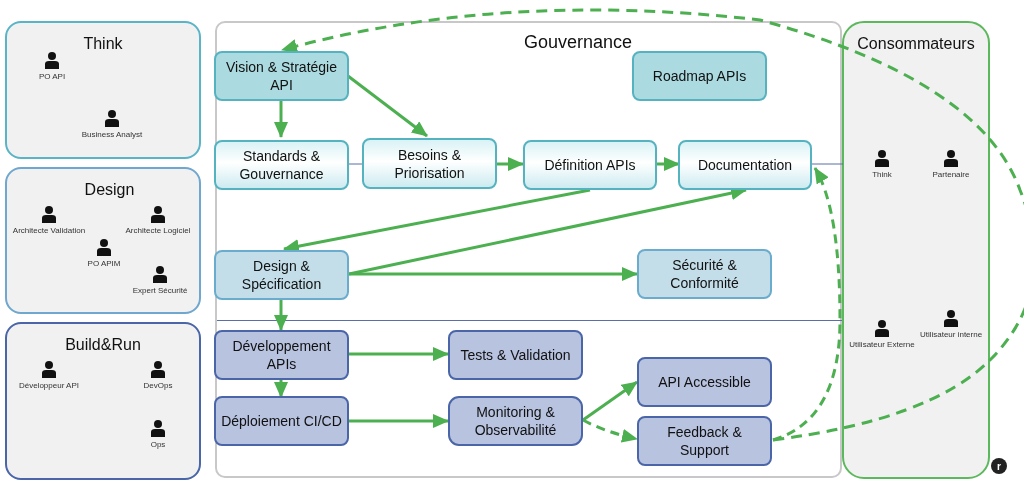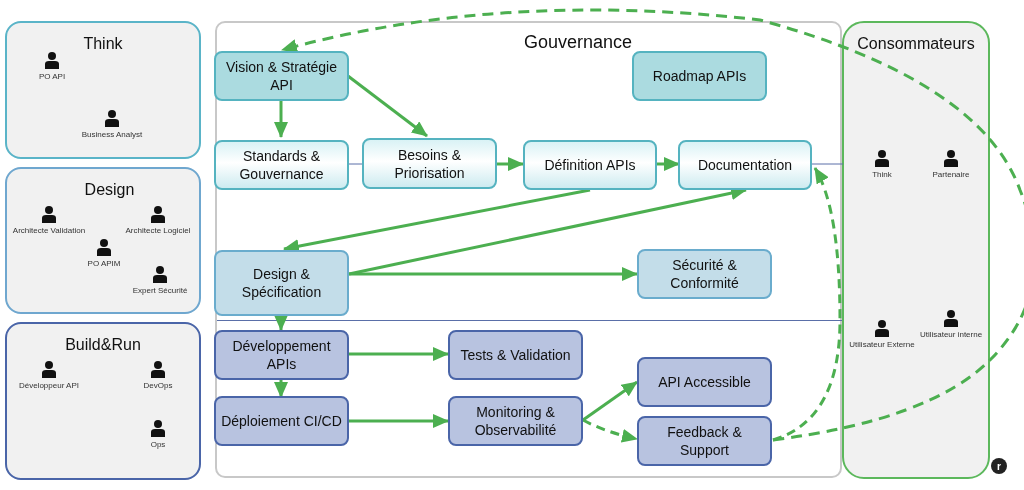--- a/index.html
+++ b/index.html
@@ -164,22 +164,22 @@
     <line x1="812" y1="164" x2="843" y2="164"></line>
   </g>
 </svg>
 
 <div class="node n-teal" style="left:214px; top:51px; width:135px; height:50px;">Vision &amp; Stratégie API</div>
 <div class="node n-teal" style="left:632px; top:51px; width:135px; height:50px;">Roadmap APIs</div>
 <div class="node n-grad" style="left:214px; top:140px; width:135px; height:50px;">Standards &amp; Gouvernance</div>
 <div class="node n-grad" style="left:362px; top:138px; width:135px; height:51px;">Besoins &amp; Priorisation</div>
 <div class="node n-grad" style="left:523px; top:140px; width:134px; height:50px;">Définition APIs</div>
 <div class="node n-grad" style="left:678px; top:140px; width:134px; height:50px;">Documentation</div>
-<div class="node n-blue" style="left:214px; top:250px; width:135px; height:66px;">Design &amp; Spécification</div>
+<div class="node n-blue" style="left:214px; top:250px; width:135px; height:50px;">Design &amp; Spécification</div>
 <div class="node n-blue" style="left:637px; top:249px; width:135px; height:50px;">Sécurité &amp; Conformité</div>
 <div class="node n-purple" style="left:214px; top:330px; width:135px; height:50px;">Développement APIs</div>
 <div class="node n-purple" style="left:448px; top:330px; width:135px; height:50px;">Tests &amp; Validation</div>
 <div class="node n-purple" style="left:214px; top:396px; width:135px; height:50px;">Déploiement CI/CD</div>
-<div class="node n-purple" style="left:448px; top:396px; width:135px; height:50px;">Monitoring &amp; Observabilité</div>
+<div class="node n-purple" style="left:448px; top:396px; width:135px; height:50px;border-radius:11px;">Monitoring &amp; Observabilité</div>
 <div class="node n-purple" style="left:637px; top:357px; width:135px; height:50px;">API Accessible</div>
 <div class="node n-purple" style="left:637px; top:416px; width:135px; height:50px;">Feedback &amp; Support</div>
 
 <div class="logo">r</div>
 
 </body></html>

